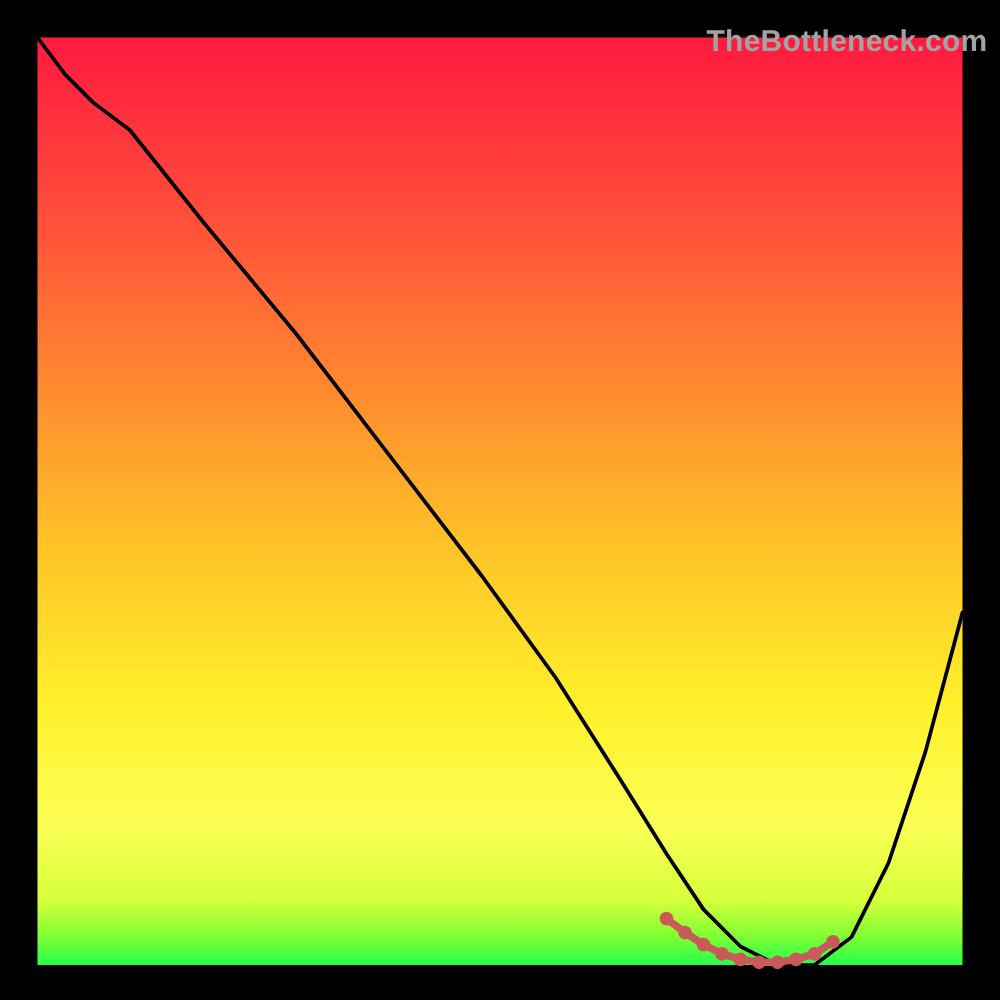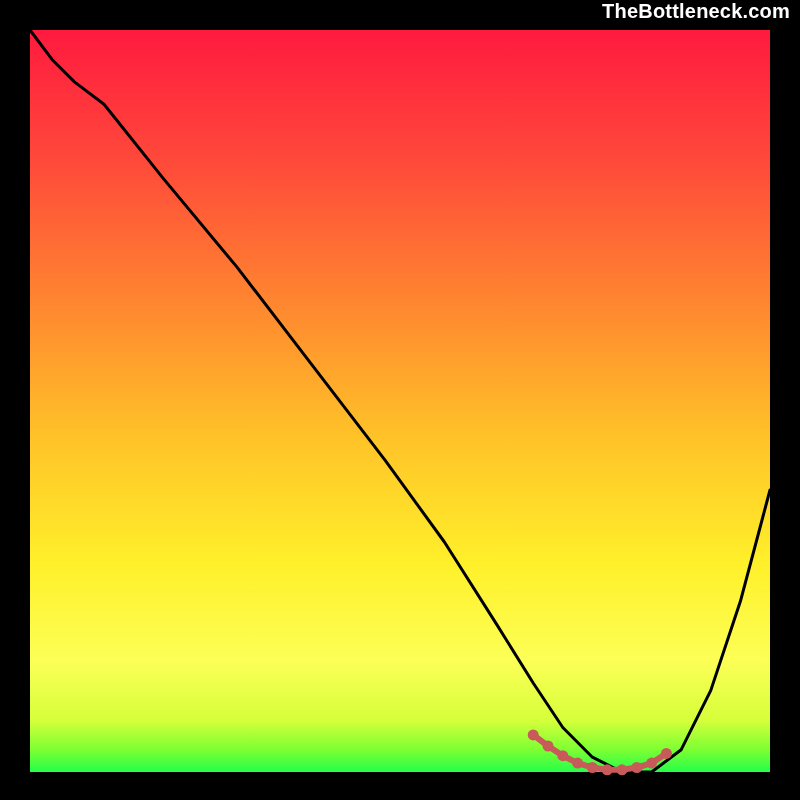--- a/index.html
+++ b/index.html
@@ -1,25 +1,25 @@
 <!DOCTYPE html>
 <html><head>
 <meta charset="utf-8">
 <style>
   * { margin: 0; padding: 0; box-sizing: border-box; }
   html, body { width: 800px; height: 800px; background: #000; overflow: hidden; }
   .stage { position: relative; width: 800px; height: 800px; background: #000; }
   .watermark {
     position: absolute;
-    top: 0;
+    top: 20px;
     right: 10px;
     font-family: Arial, Helvetica, sans-serif;
-    font-size: 20px;
+    font-size: 24px;
     font-weight: 600;
-    color: #ffffff;
+    color: #a3a3a3;
     letter-spacing: 0.2px;
     z-index: 5;
   }
   svg { position: absolute; top: 0; left: 0; }
 </style>
 </head>
 <body>
 <div class="stage">
 
 <div class="watermark">TheBottleneck.com</div>

